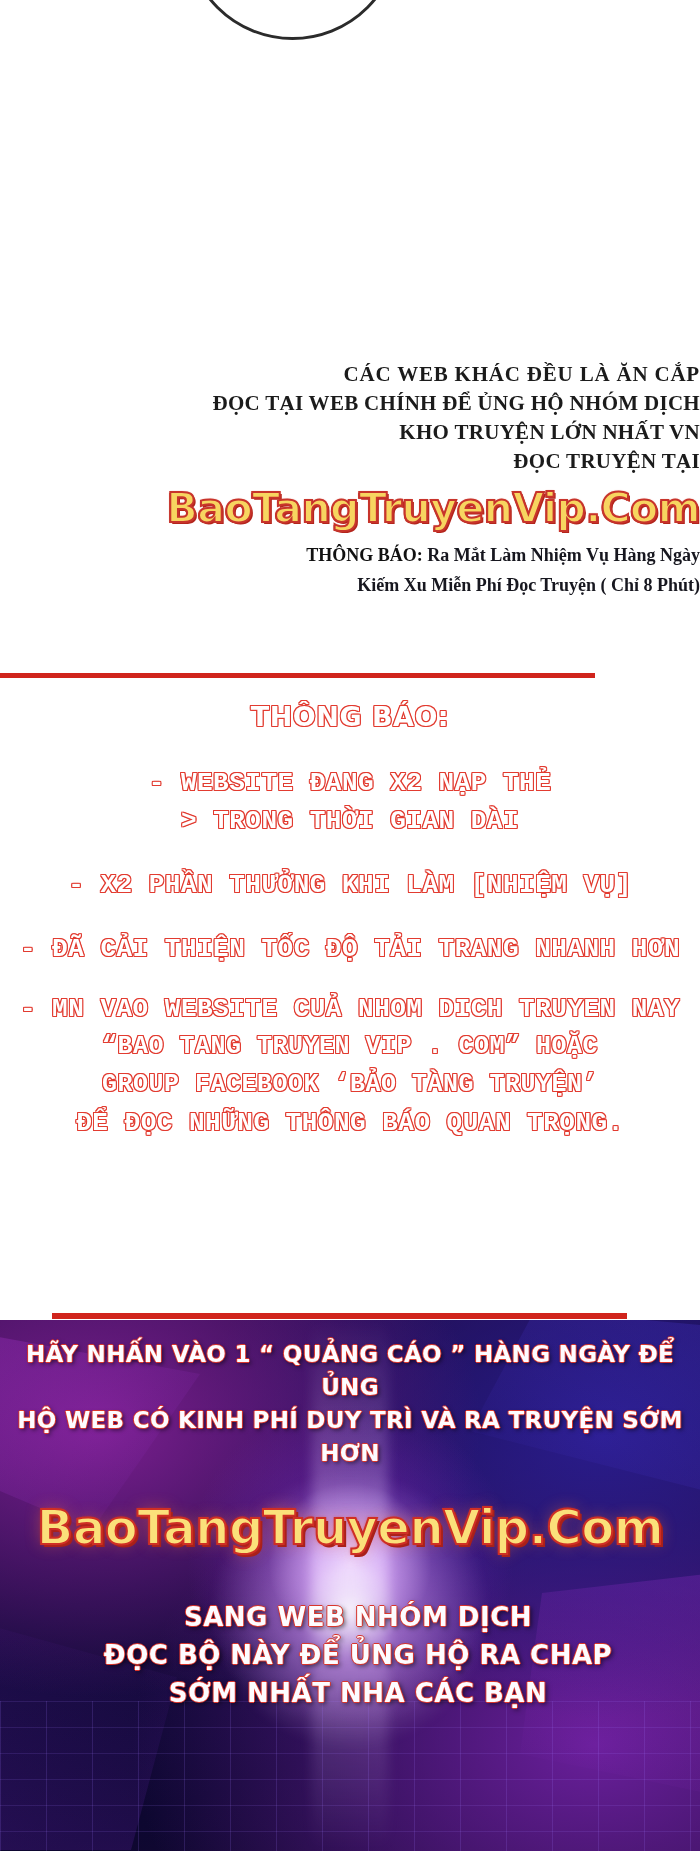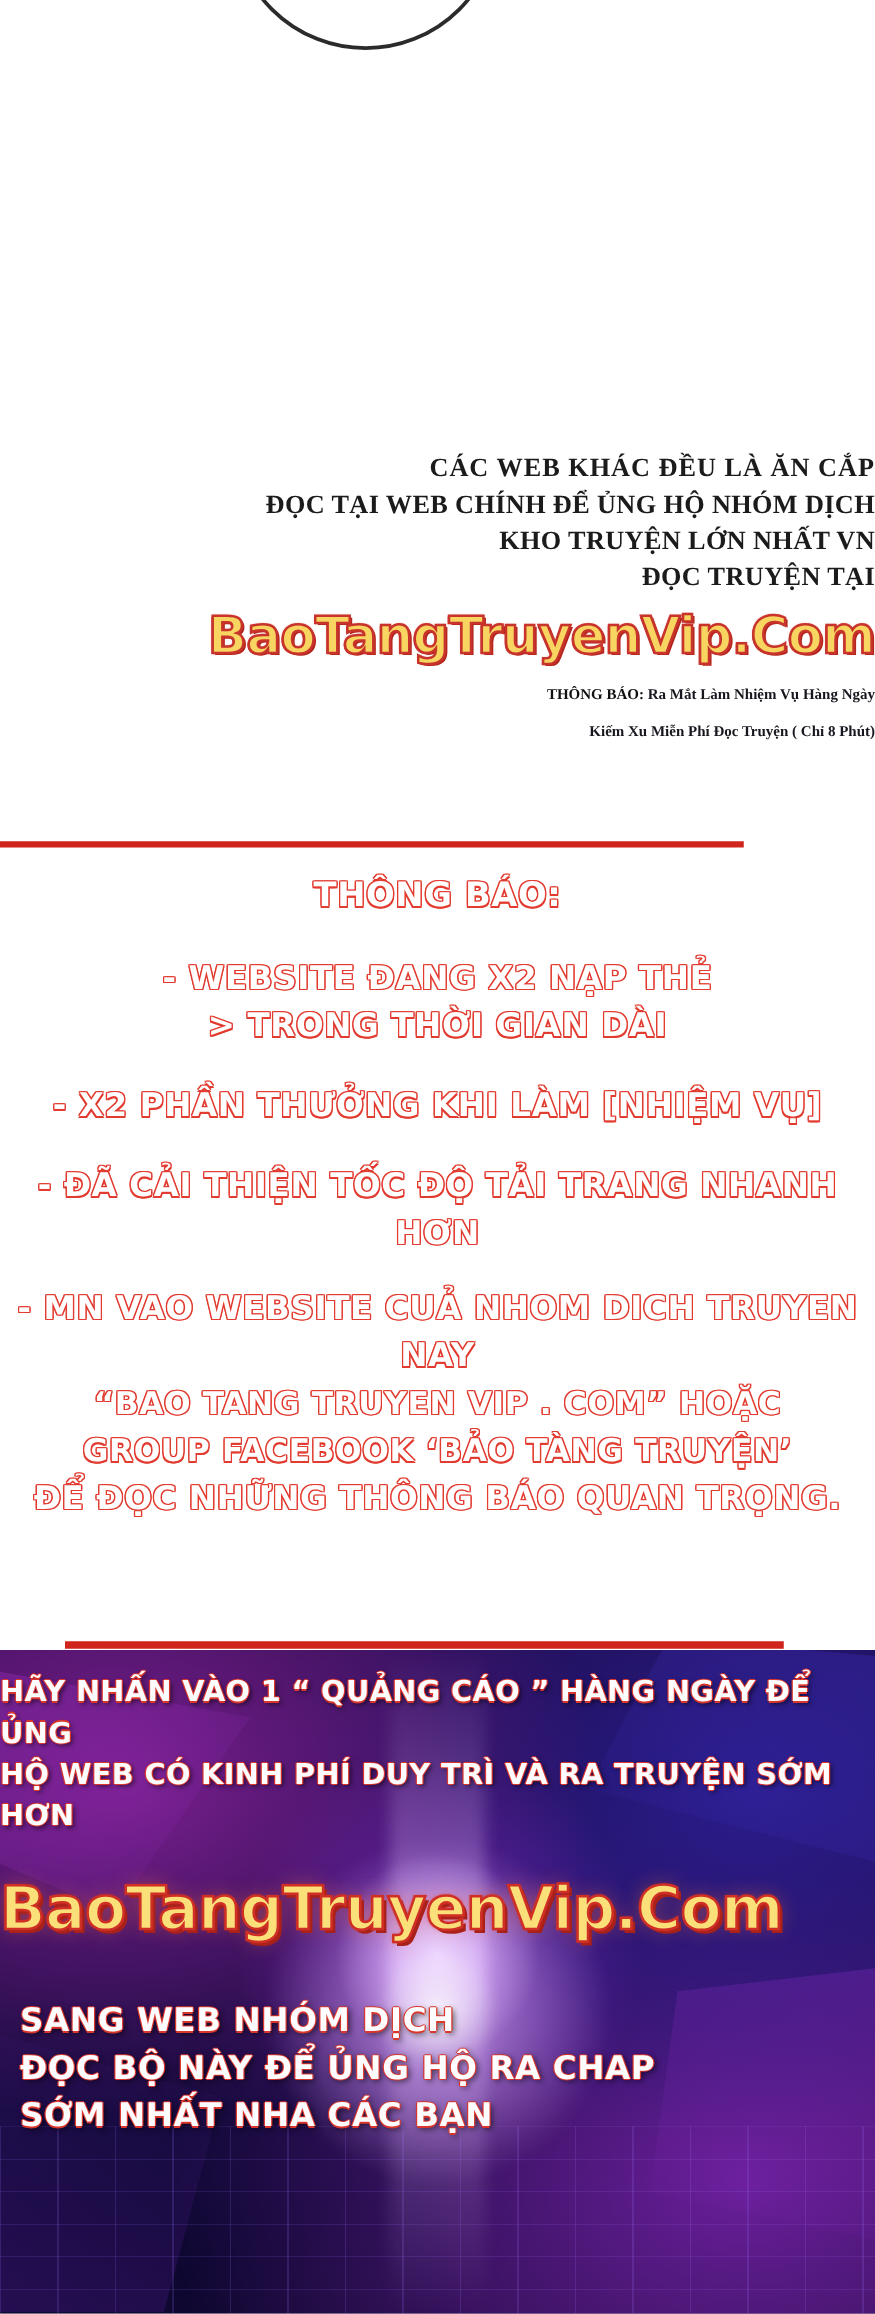--- a/index.html
+++ b/index.html
@@ -67,21 +67,21 @@
     -webkit-text-stroke: 2px #c8342b;
     text-shadow:
        0 0 2px #c8342b,
        2px 2px 0 #b3251d,
       -1px 1px 0 #b3251d;
     letter-spacing: -0.5px;
   }
   .promo-note {
     color: #17171f;
     font-weight: bold;
-    font-size: 12px;
+    font-size: 18px;
     line-height: 30px;
     font-family: "Liberation Serif", serif;
   }
   .promo-note .label {
     color: #111;
   }
 
   
   .rule {
     position: absolute;
@@ -123,20 +123,21 @@
   }
   .notice .n-head {
     font-size: 27px;
     line-height: 34px;
     margin-bottom: 30px;
   }
   .notice .n-par {
     font-size: 26px;
     line-height: 38px;
     margin-bottom: 26px;
+    font-family: Liberation Mono, monospace;
   }
   .notice .n-par.tight {
     margin-bottom: 22px;
   }
   .notice .n-strong {
     font-size: 25px;
     line-height: 38px;
   }
 
   
@@ -190,21 +191,21 @@
     width: 700px; height: 150px;
     background-image:
       repeating-linear-gradient(to right, rgba(160,120,255,0.22) 0 1px, transparent 1px 46px),
       repeating-linear-gradient(to bottom, rgba(160,120,255,0.18) 0 1px, transparent 1px 26px);
     opacity: 0.8;
   }
   .banner-content {
     position: relative;
     z-index: 4;
     width: 700px;
-    text-align: left;
+    text-align: center;
     font-family: "DejaVu Sans", sans-serif;
     font-weight: bold;
   }
   .banner-top-text {
     padding-top: 18px;
     color: #fdfcff;
     font-size: 23px;
     line-height: 33px;
     letter-spacing: 0.3px;
     text-shadow:

